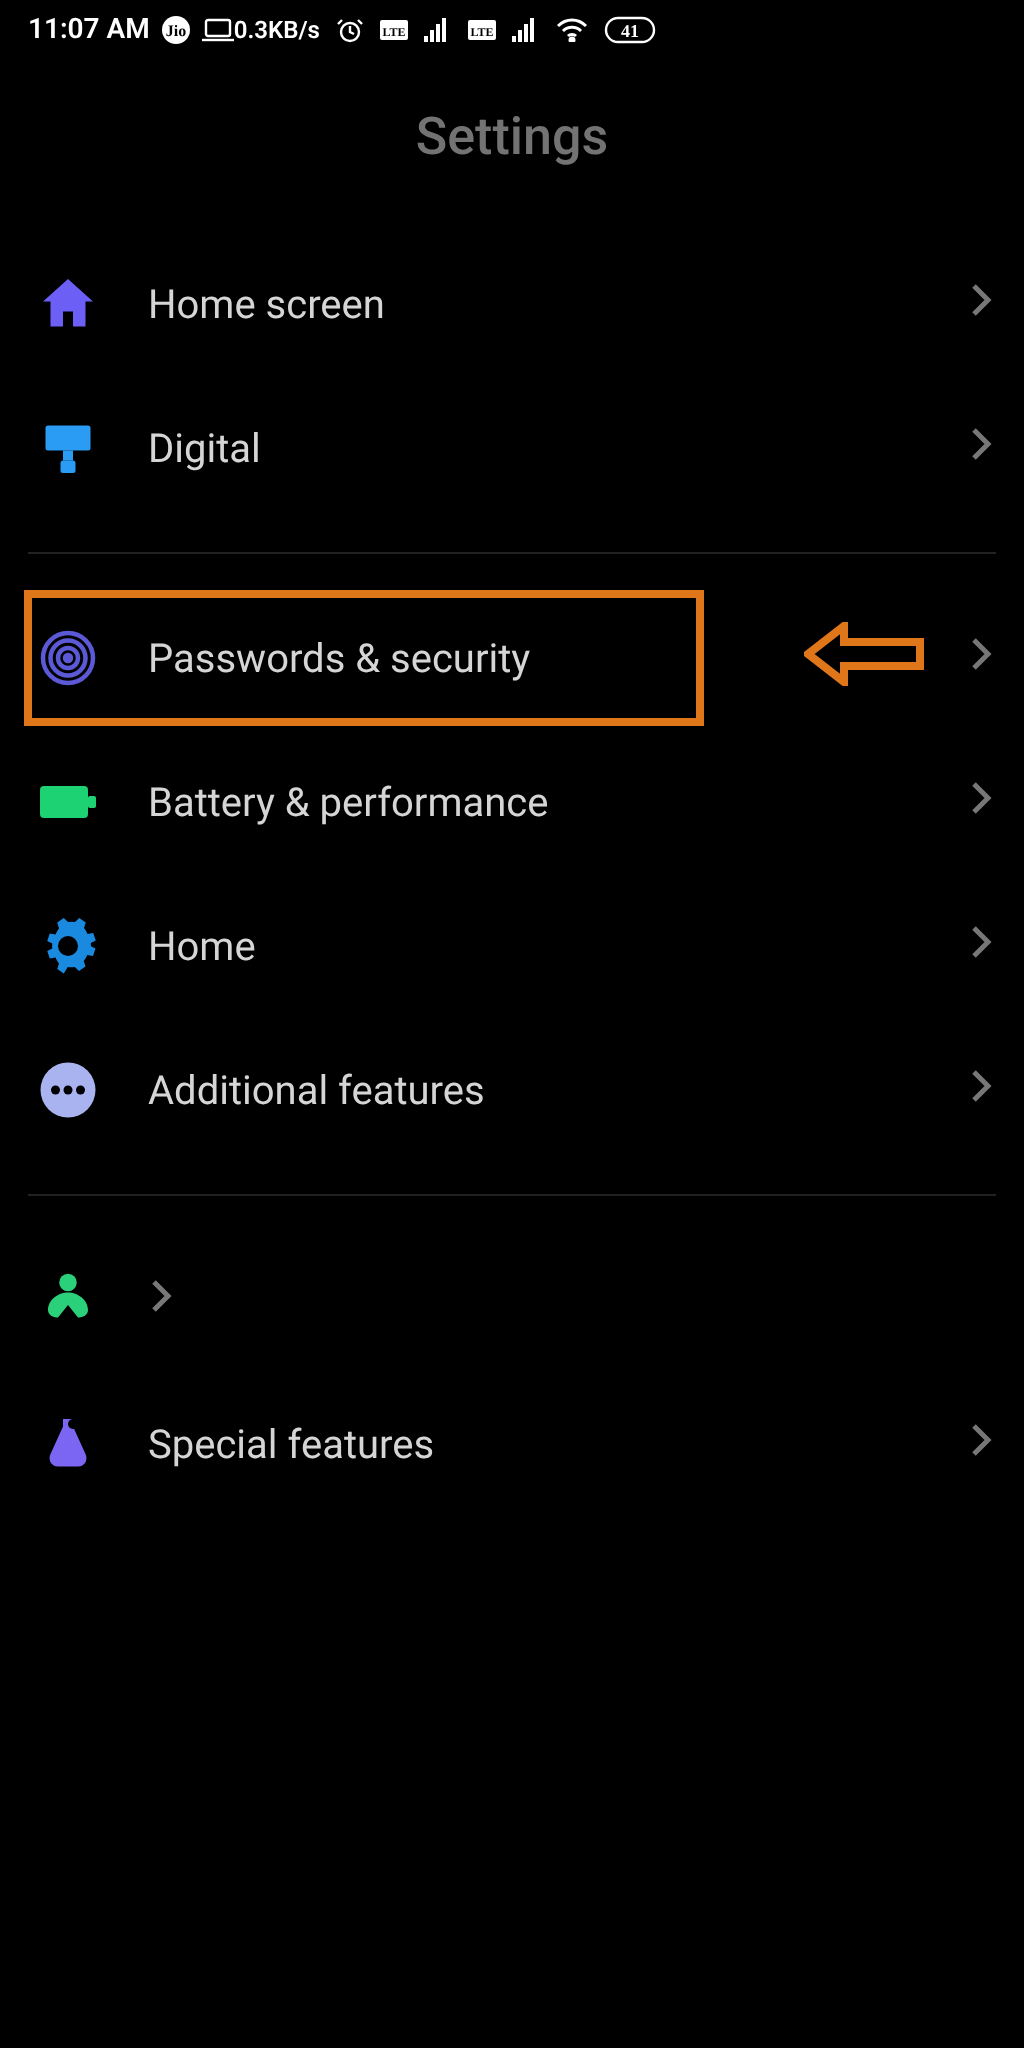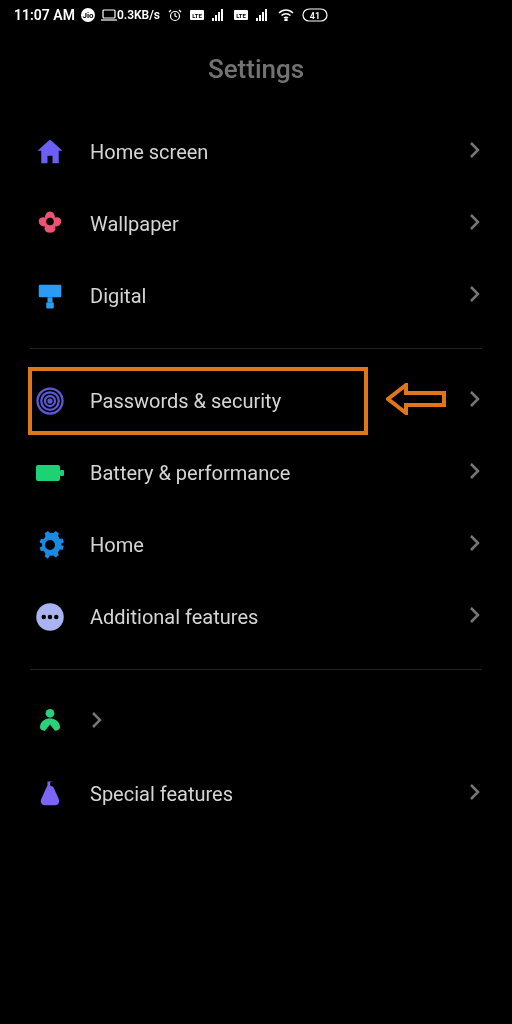--- a/index.html
+++ b/index.html
@@ -15,31 +15,31 @@
     .status-bar {
       display: flex;
       align-items: center;
       padding: 6px 14px;
       font-size: 14px;
       font-weight: 600;
       height: 30px;
     }
     .status-left, .status-right { display: flex; align-items: center; gap: 6px; }
     .status-right { gap: 8px; font-size: 12px; }
-    .status-icon { display: inline-flex; align-items: center; }
+    .status-icon { display: inline-flex; align-items: center; font-family: Liberation Serif, serif; }
     
     .page-title {
       text-align: center;
       font-size: 26px;
       font-weight: 500;
       color: #737373;
       padding: 24px 0 32px;
     }
     
-    .settings-list { padding: 0 16px 20px; }
+    .settings-list { padding: 0 0 20px; }
     .sep {
       border-top: 1px solid #222;
       margin: 16px 14px;
     }
     .item {
       display: flex;
       align-items: center;
       padding: 18px 16px;
       gap: 22px;
       position: relative;
@@ -163,34 +163,20 @@
         </svg>
     </span>
     <span class="label">Home screen</span>
     <span class="chevron">
       <svg width="12" height="20" viewBox="0 0 12 20" fill="none" stroke="#777" stroke-width="2.5">
           <path d="M3 3l7 7-7 7"></path>
         </svg>
     </span>
   </div>
 
-  <div class="item">
-    <span class="icon">
-      <svg width="30" height="30" viewBox="0 0 24 24" fill="#ee5171">
-          <path d="M12 2c3 0 4 3 4 5 2-1 5 0 5 3s-3 4-5 4c1 2 0 5-4 5s-5-3-4-5c-2 0-5-1-5-4s3-4 5-3c0-2 1-5 4-5z"></path>
-          <circle cx="12" cy="10" r="3" fill="#000"></circle>
-        </svg>
-    </span>
-    <span class="label">Wallpaper</span>
-    <span class="chevron">
-      <svg width="12" height="20" viewBox="0 0 12 20" fill="none" stroke="#777" stroke-width="2.5">
-          <path d="M3 3l7 7-7 7"></path>
-        </svg>
-    </span>
-  </div>
 
   <div class="item">
     <span class="icon">
       <svg width="30" height="30" viewBox="0 0 24 24" fill="#2a9cf4">
           <rect x="3" y="3" width="18" height="10" rx="1"></rect>
           <rect x="10" y="13" width="4" height="4"></rect>
           <rect x="9" y="17" width="6" height="5" rx="1"></rect>
         </svg>
     </span>
     <span class="label">Digital</span>

